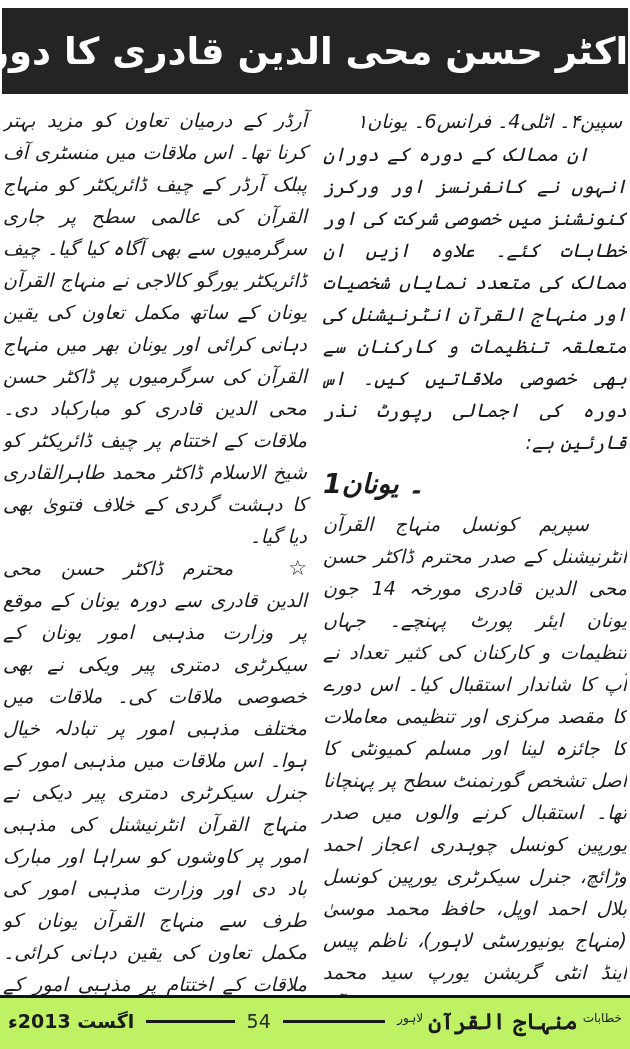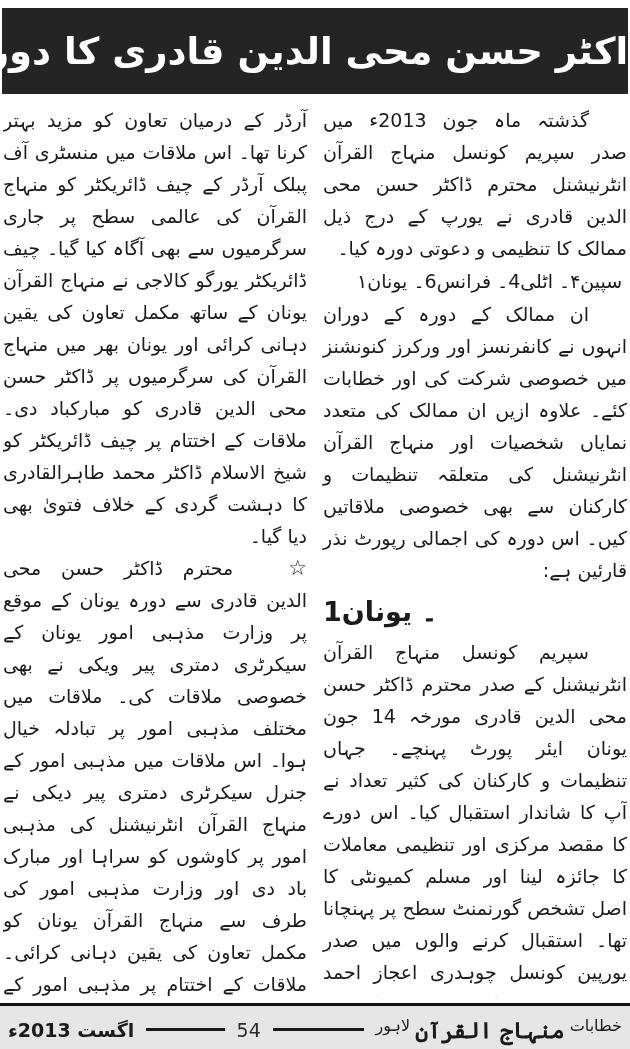--- a/index.html
+++ b/index.html
@@ -19,73 +19,72 @@
     margin:0;font-size:37px;font-weight:bold;letter-spacing:0;
     white-space:nowrap;
   }
   
   .columns{
     position:absolute;top:104px;left:3px;right:3px;bottom:52px;
     display:flex;gap:16px;direction:rtl;overflow:hidden;
   }
   .col{
     flex:1 1 0;min-width:0;
-    font-size:19px;line-height:32px;text-align:justify;
+    font-size:19px;line-height:32px;text-align:justify;font-style:italic;
   }
   .col p{margin:0;}
   .indent{text-indent:38px;}
   .star-para .star{
     display:inline-block;font-size:21px;line-height:32px;
     margin-left:55px; 
   }
   .country-line{
     direction:ltr;display:flex;justify-content:space-between;
     padding:0 34px;margin:1px 0;
   }
   .country-line span{white-space:nowrap;}
   .section-heading{
     direction:ltr;text-align:left;
     font-size:27px;font-weight:bold;line-height:44px;
     margin:4px 2px 2px 0;
   }
   
   .footer{
-    position:absolute;left:0;right:0;bottom:0;height:46px;background:#e5e5e5;
+    position:absolute;left:0;right:0;bottom:0;height:54px;background:#bef264;
   }
   .footer-rule{height:3px;background:#141414;}
   .footer-row{
     display:flex;direction:ltr;align-items:center;
     padding:10px 8px 0 8px;
   }
   .issue-month{
     direction:rtl;font-weight:bold;font-size:19px;white-space:nowrap;
   }
   .hr-seg{height:3px;background:#1a1a1a;}
   .hr-left{width:125px;margin:0 12px;}
   .hr-right{width:145px;margin:0 12px;}
   .page-number{font-size:19px;color:#2a2a2a;text-align:center;}
   .magazine{
     direction:rtl;margin-left:auto;white-space:nowrap;
   }
-  .magazine .mag-small{font-size:16px;vertical-align:7px;}
+  .magazine .mag-small{font-size:12px;vertical-align:7px;}
   .magazine .mag-big{font-size:22px;font-weight:bold;font-family:"DejaVu Serif",serif;}
 </style>
 </head>
 <body>
 
 <div class="page">
 
   <div class="banner">
     <h1>محترم ڈاکٹر حسن محی الدین قادری کا دورۂ یورپ</h1>
   </div>
 
   <div class="columns">
 
     <div class="col">
-      <p class="indent">گذشتہ ماہ جون 2013ء میں صدر سپریم کونسل منہاج القرآن انٹرنیشنل محترم ڈاکٹر حسن محی الدین قادری نے یورپ کے درج ذیل ممالک کا تنظیمی و دعوتی دورہ کیا۔</p>
 
       <div class="country-line">
         <span dir="ltr">۱۔ یونان</span>
         <span dir="ltr">6۔ فرانس</span>
         <span dir="ltr">4۔ اٹلی</span>
         <span dir="ltr">۴۔ سپین</span>
       </div>
 
       <p class="indent">ان ممالک کے دورہ کے دوران انہوں نے کانفرنسز اور ورکرز کنونشنز میں خصوصی شرکت کی اور خطابات کئے۔ علاوہ ازیں ان ممالک کی متعدد نمایاں شخصیات اور منہاج القرآن انٹرنیشنل کی متعلقہ تنظیمات و کارکنان سے بھی خصوصی ملاقاتیں کیں۔ اس دورہ کی اجمالی رپورٹ نذر قارئین ہے:</p>
 

